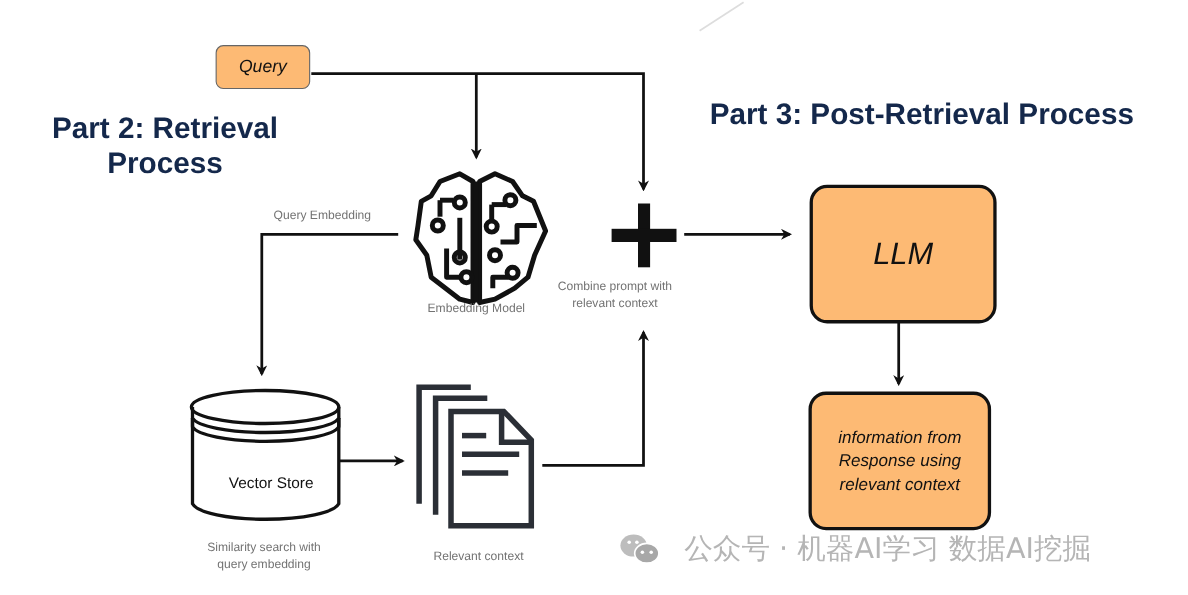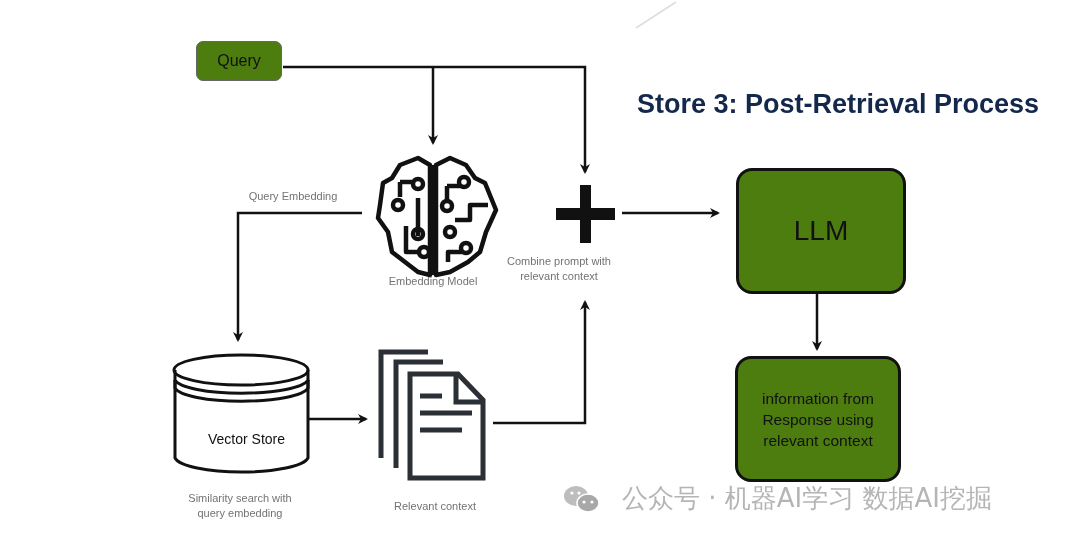--- a/index.html
+++ b/index.html
@@ -1,19 +1,19 @@
 <!DOCTYPE html>
 <html><head>
 <meta charset="utf-8">
 <style>
   html, body { margin:0; padding:0; background:#fff; }
   body { width:1080px; height:541px; position:relative; overflow:hidden; font-family:"Liberation Sans", sans-serif; color:#111; }
   .abs { position:absolute; }
   .heading { color:#14284b; font-weight:bold; font-size:27px; line-height:32px; text-align:center; }
-  .box { position:absolute; border:3px solid #111; border-radius:16px; background:#4d7c0f; display:flex; align-items:center; justify-content:center; text-align:center; }
+  .box { position:absolute; border:3px solid #111; border-radius:16px; background:#fdba74; display:flex; align-items:center; justify-content:center; text-align:center;font-style:italic; }
   .small { font-size:11px; color:#737373; text-align:center; line-height:15px; }
   .watermark { color:#b5b5b5; font-size:26px; font-family:"DejaVu Sans", sans-serif; }
   svg.wires { position:absolute; left:0; top:0; }
 </style>
 </head>
 <body>
 
 <svg class="wires" width="1080" height="541">
   <defs>
     <marker id="ah" markerWidth="10" markerHeight="10" refX="8" refY="5" orient="auto" markerUnits="userSpaceOnUse">
@@ -75,22 +75,24 @@
     <polyline points="396,468 396,362 443,362"></polyline>
     <path d="M410,374 L458,374 L483,400 L483,478 L410,478 Z" fill="#fff"></path>
     <polyline points="456,374 456,402 483,402"></polyline>
     <line x1="420" y1="396" x2="442" y2="396"></line>
     <line x1="420" y1="413" x2="472" y2="413"></line>
     <line x1="420" y1="430" x2="462" y2="430"></line>
   </g>
 </svg>
 
 <div class="abs heading" style="left:30px;top:100px;width:240px;">
+  <div>Part 2: Retrieval</div>
+  <div>Process</div>
 </div>
-<div class="abs heading" style="left:618px;top:88px;width:440px;">Store 3: Post-Retrieval Process</div>
+<div class="abs heading" style="left:618px;top:88px;width:440px;">Part 3: Post-Retrieval Process</div>
 
 <div class="box" style="left:196px;top:41px;width:84px;height:38px;border-width:1px;border-color:#666;border-radius:7px;font-size:16px;">
   <span>Query</span>
 </div>
 
 <div class="abs small" style="left:228px;top:189px;width:130px;">Query Embedding</div>
 <div class="abs small" style="left:373px;top:274px;width:120px;">Embedding Model</div>
 
 <div class="abs small" style="left:489px;top:254px;width:140px;">
   <div>Combine prompt with</div>

